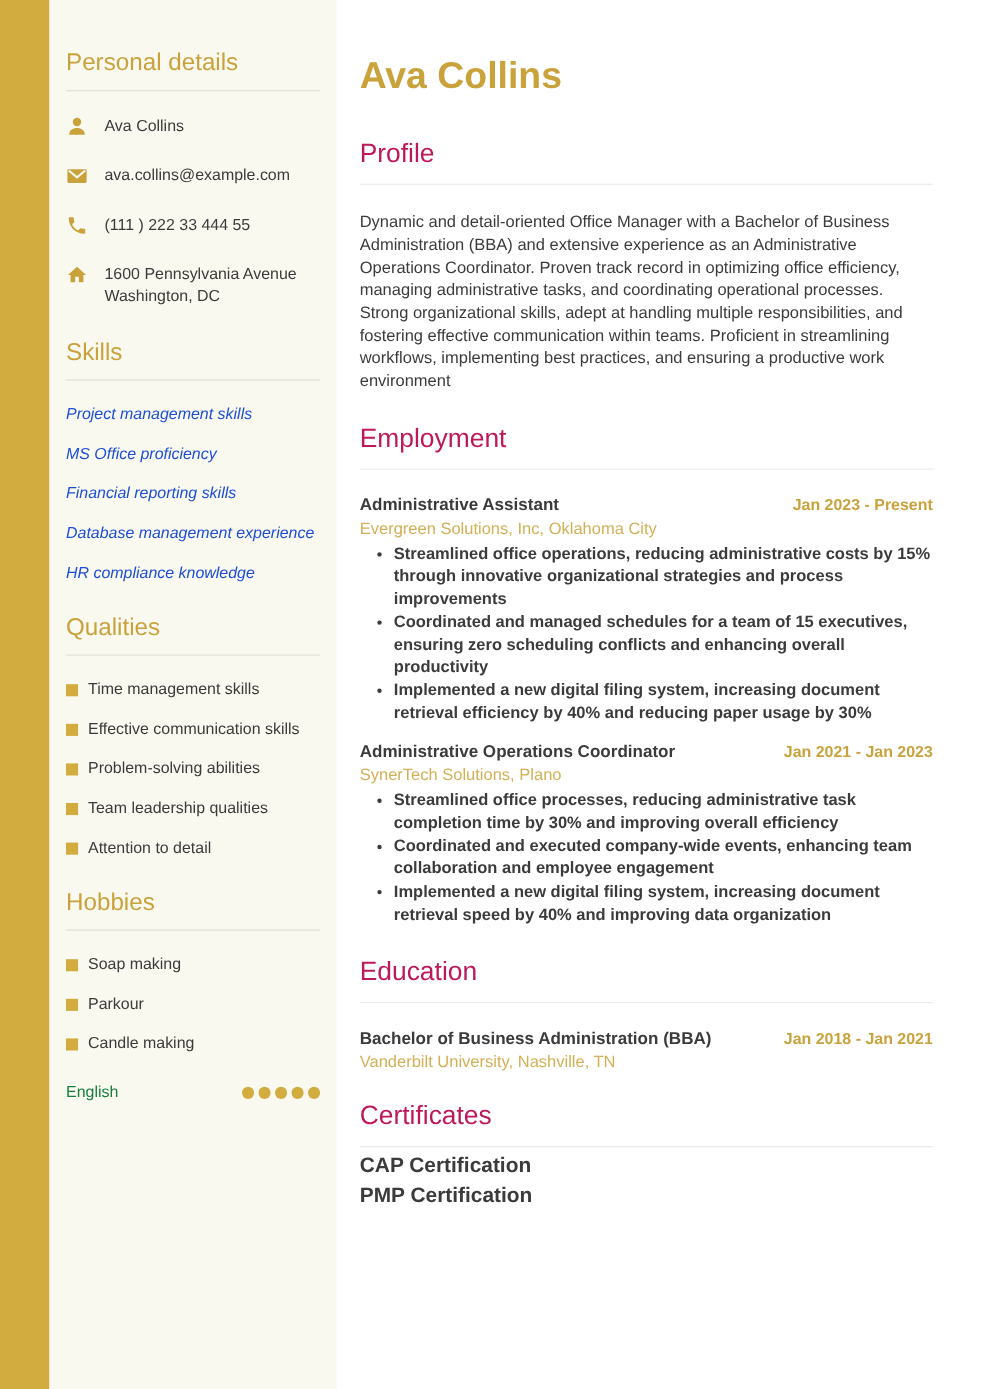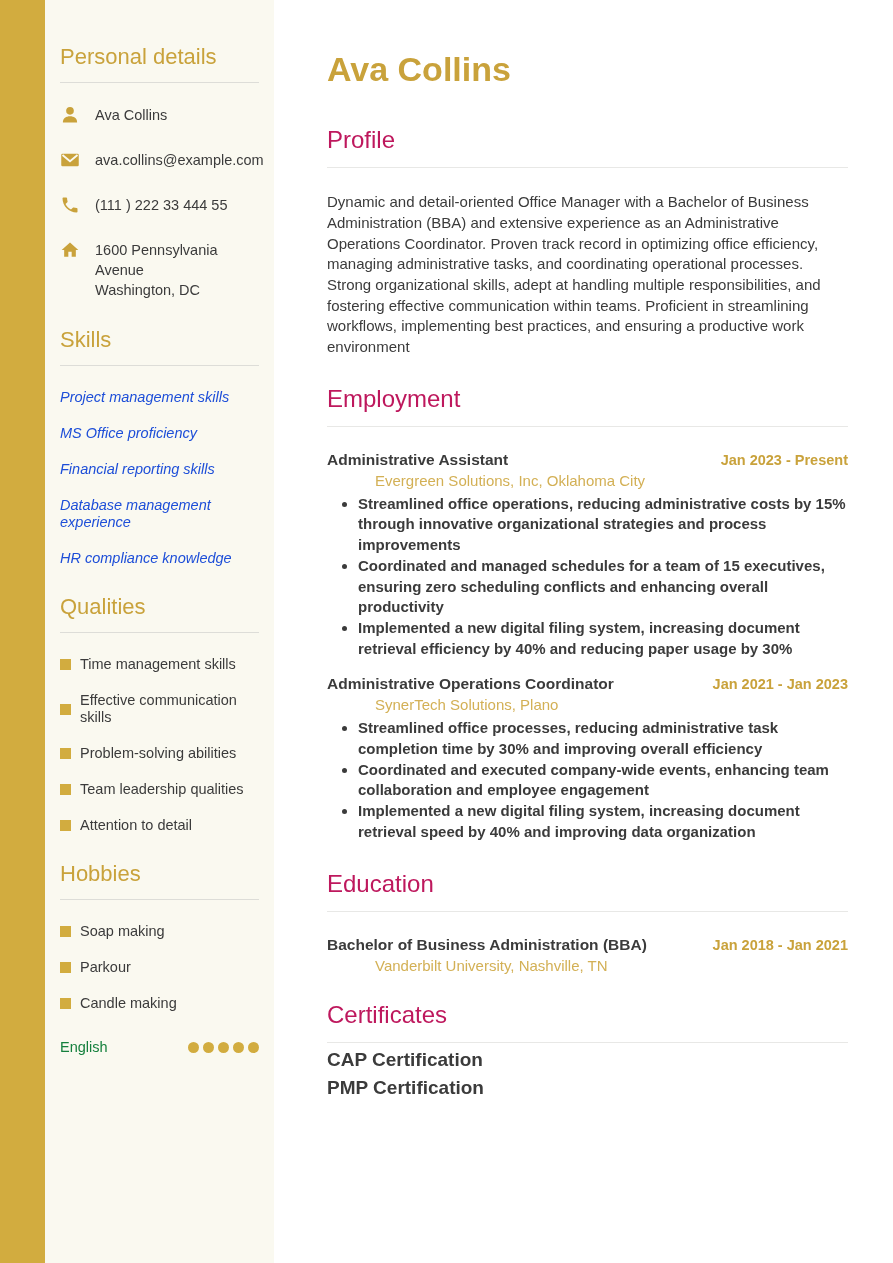--- a/index.html
+++ b/index.html
@@ -9,21 +9,21 @@
     font-family: "Liberation Sans", sans-serif;
     background: #ffffff;
   }
   .page { position: relative; width: 893px; height: 1263px; background: #fff; overflow: hidden; }
 
   
   .stripe { position: absolute; left: 0; top: 0; width: 45px; height: 100%; background: #D2AC3F; }
 
   
   .sidebar {
-    position: absolute; left: 45px; top: 0; width: 229px; height: 100%;
+    position: absolute; left: 45px; top: 0; width: 261px; height: 100%;
     background: #FAF9F0; padding: 44px 15px 0 15px;
   }
   .sb-sec { margin-bottom: 27px; }
   .sb-h {
     font-size: 22px; font-weight: 400; color: #C9A23B;
     margin: 0; padding-bottom: 12px; border-bottom: 1px solid #ddddd8;
   }
   .contact { margin-top: 22px; }
   .c-row { display: flex; align-items: flex-start; margin-bottom: 25px; }
   .c-ic { width: 22px; height: 20px; margin-right: 13px; flex: none; }
@@ -54,21 +54,21 @@
     font-size: 24px; font-weight: 400; color: #be185d;
     margin: 0; padding-bottom: 13px; border-bottom: 1px solid #e8e8e6;
   }
   .profile-text { font-size: 15px; color: #3b3b3b; line-height: 20.7px; margin: 24px 0 0 0; }
 
   .job { margin-top: 24px; }
   .job + .job { margin-top: 16px; }
   .job-head { display: flex; justify-content: space-between; align-items: center; }
   .role { font-size: 15.5px; font-weight: 700; color: #3b3b3b; }
   .dates { font-size: 14.5px; font-weight: 700; color: #C9A23B; white-space: nowrap; }
-  .company { font-size: 15px; color: #D3B055; margin-top: 3px; margin-left: 48px; }
+  .company { font-size: 15px; color: #D3B055; margin-top: 3px; }
   ul.bul { margin: 5px 0 0 0; padding-left: 31px; font-weight: bold; }
   ul.bul li { font-size: 15px; color: #3b3b3b; line-height: 20.7px; }
 
   .cert { font-size: 19px; font-weight: 700; color: #3b3b3b; margin-top: 6px; }
 </style>
 </head>
 <body>
 
 <div class="page">
   <div class="stripe"></div>

